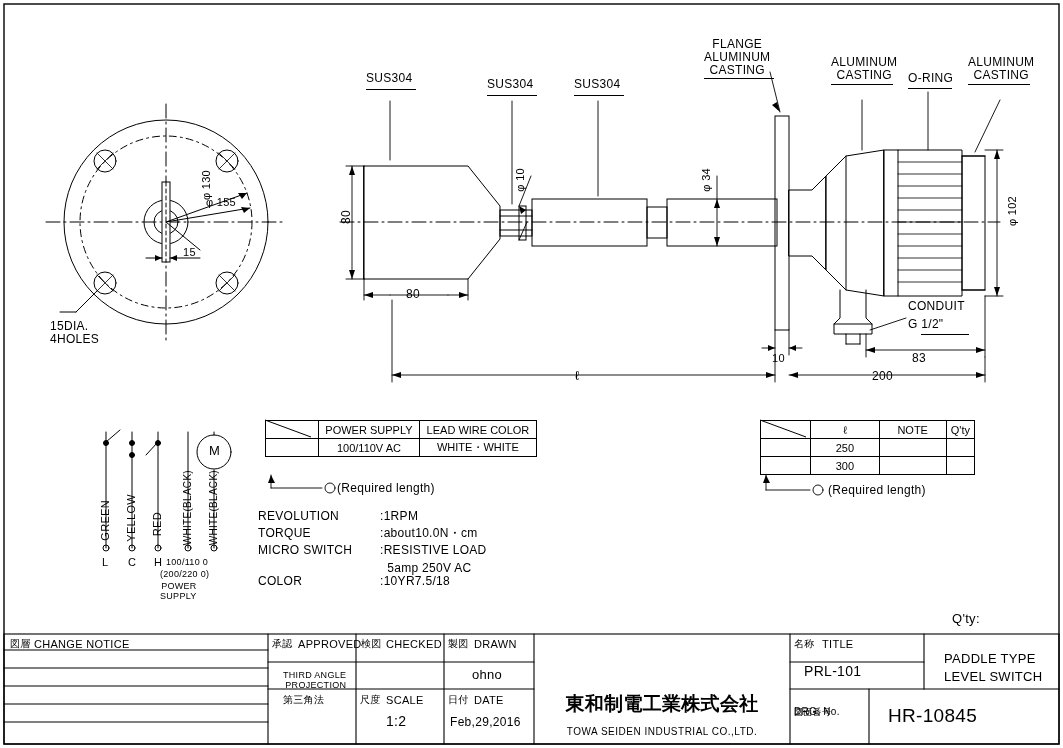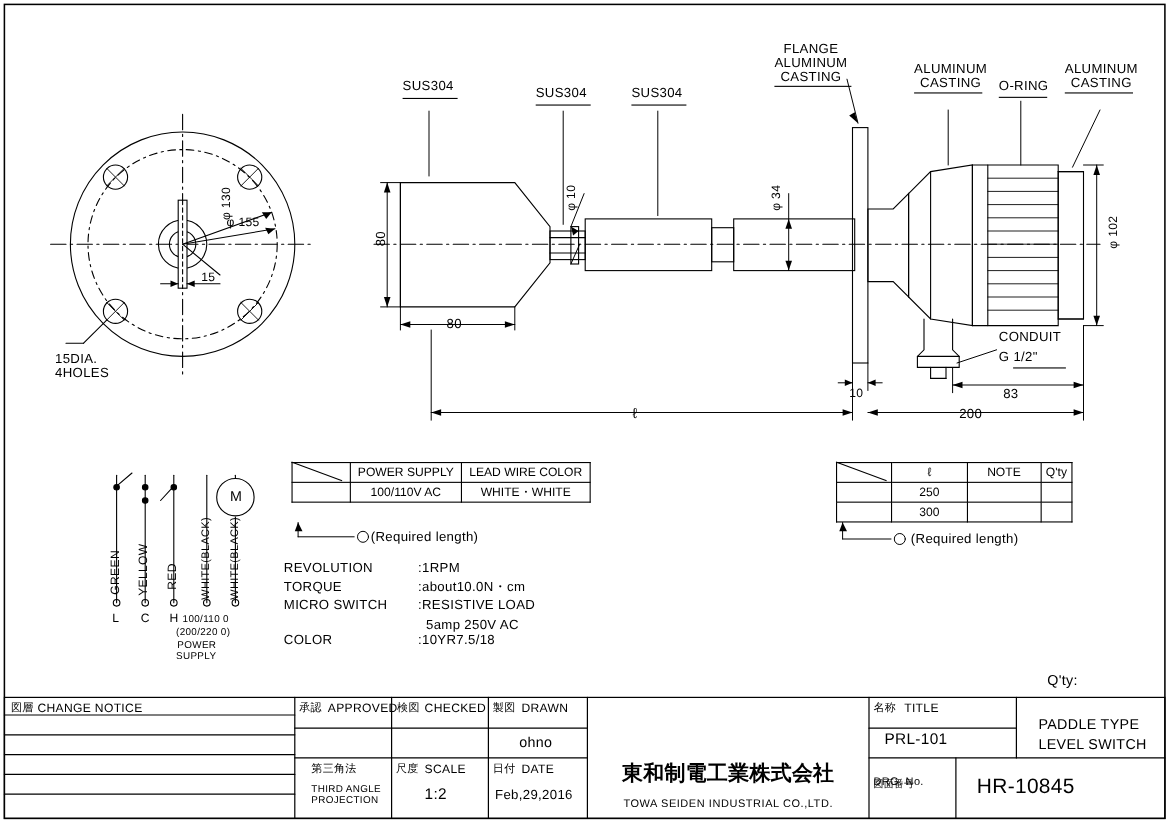--- a/index.html
+++ b/index.html
@@ -388,21 +388,21 @@
   <div class="abs txt s11" style="left:298px;top:638px">APPROVED</div>
 
   <div class="abs txt s10" style="left:361px;top:638px">検図</div>
   <div class="abs txt s11" style="left:386px;top:638px">CHECKED</div>
 
   <div class="abs txt s10" style="left:448px;top:638px">製図</div>
   <div class="abs txt s11" style="left:474px;top:638px">DRAWN</div>
   <div class="abs txt s13" style="left:472px;top:668px">ohno</div>
 
   <div class="abs txt s10" style="left:283px;top:694px">第三角法</div>
-  <div class="abs txt s9" style="left:283px;top:712px;white-space:pre-line;text-align:left;line-height:1.15">THIRD ANGLE
+  <div class="abs txt s9" style="left:283px;top:670px;white-space:pre-line;text-align:right;line-height:1.15">THIRD ANGLE
 PROJECTION</div>
 
   <div class="abs txt s10" style="left:360px;top:694px">尺度</div>
   <div class="abs txt s11" style="left:386px;top:694px">SCALE</div>
   <div class="abs txt s17" style="left:386px;top:714px">1:2</div>
 
   <div class="abs txt s10" style="left:448px;top:694px">日付</div>
   <div class="abs txt s11" style="left:474px;top:694px">DATE</div>
   <div class="abs txt s12" style="left:450px;top:716px">Feb,29,2016</div>
 

